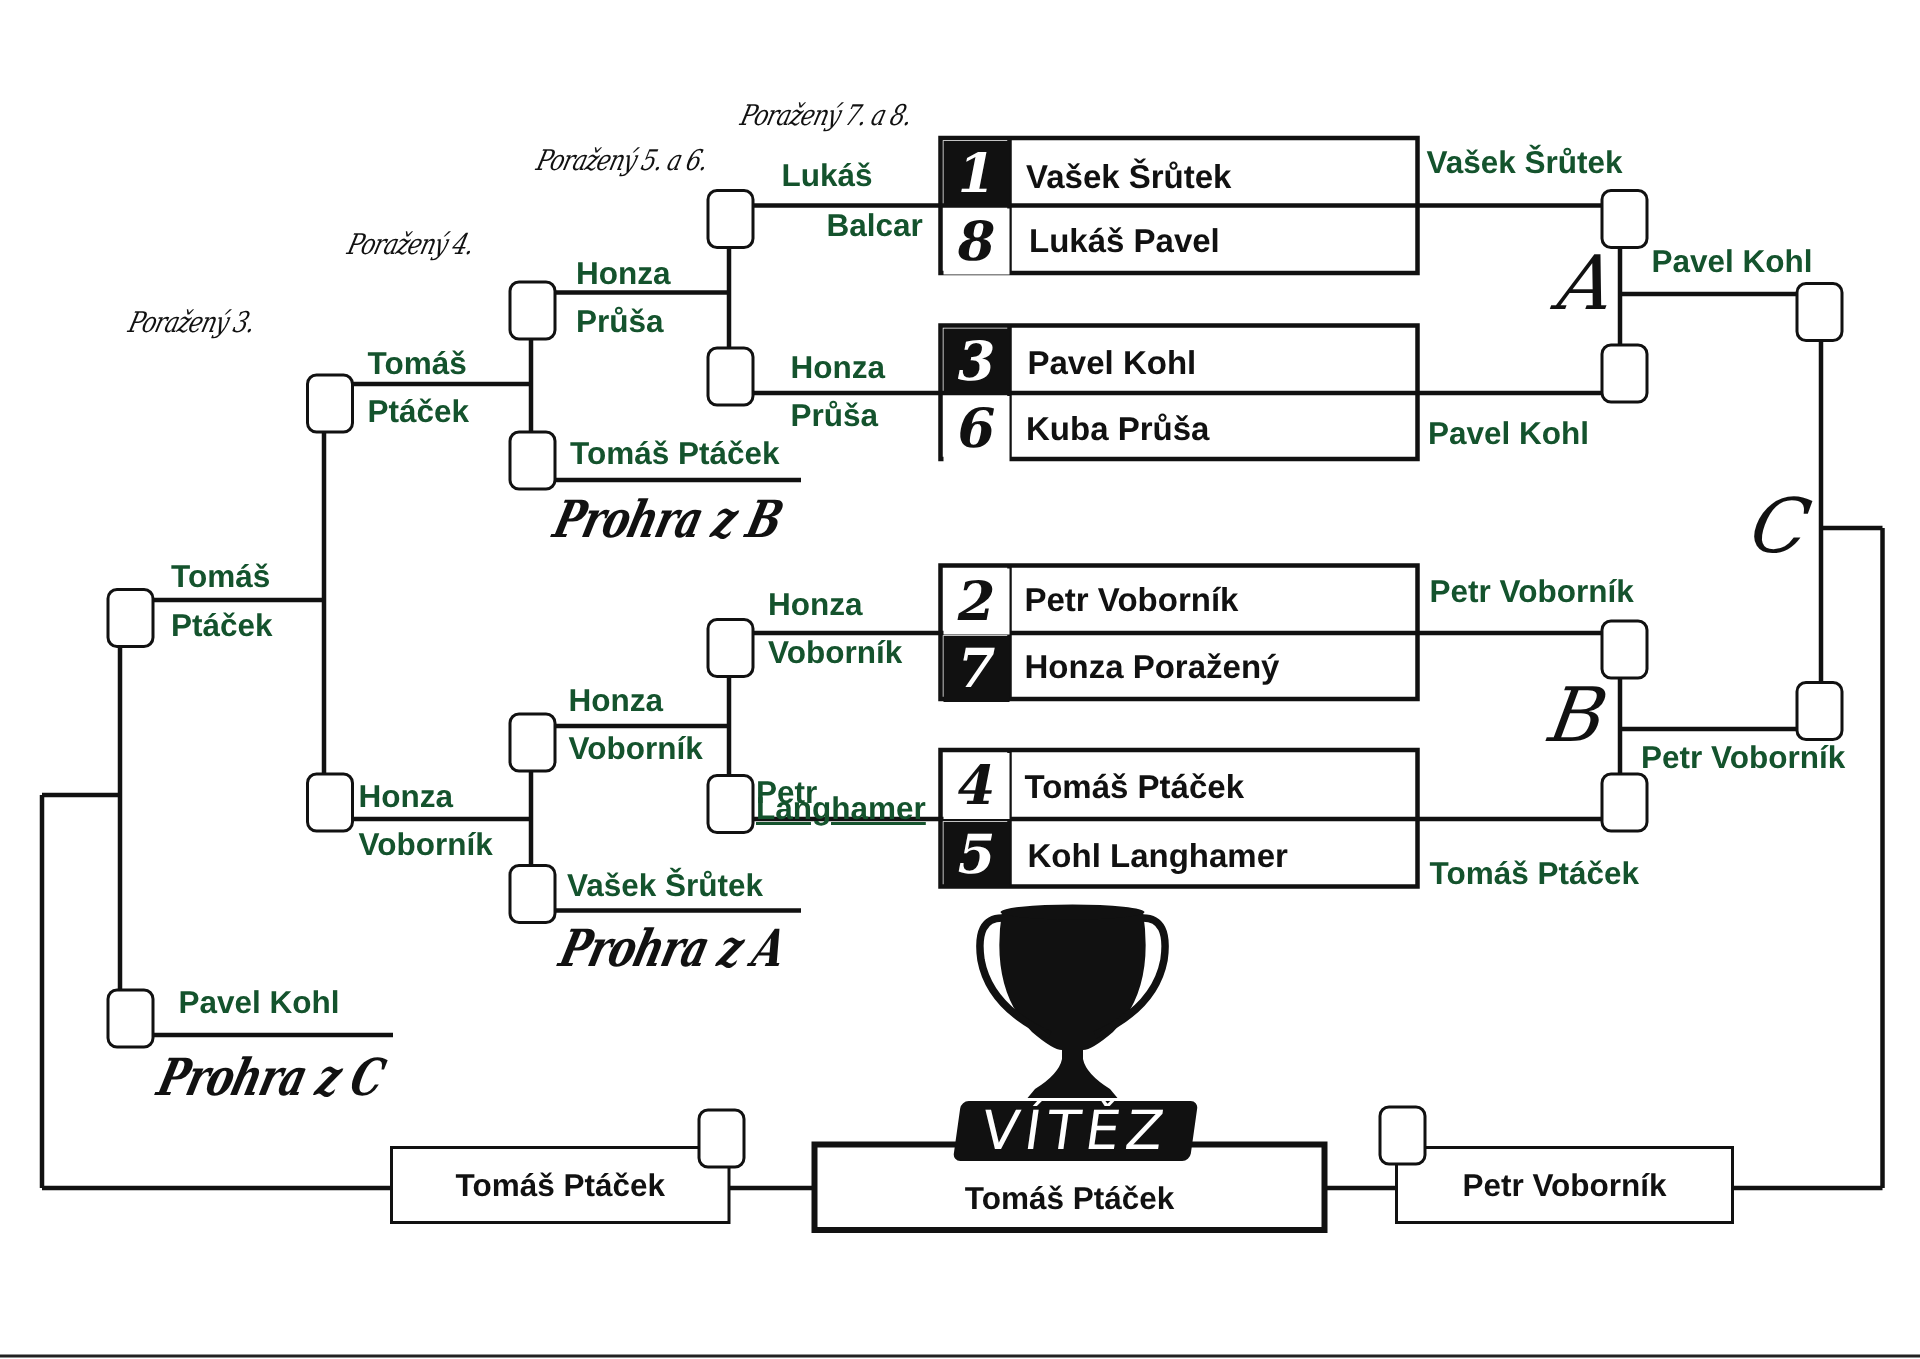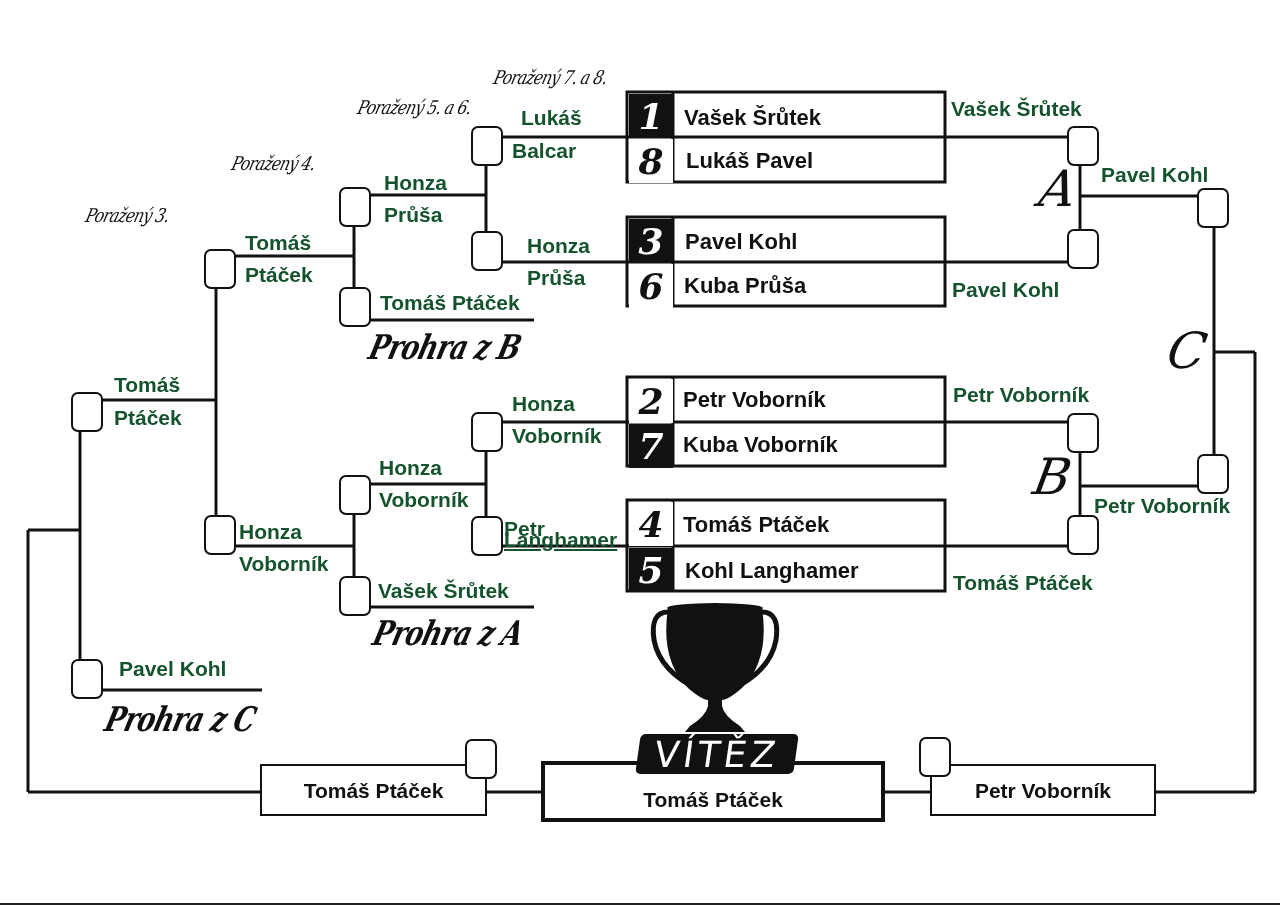--- a/index.html
+++ b/index.html
@@ -134,36 +134,36 @@
   <div class="mname" style="left:686px;top:150px;">Lukáš Pavel</div>
 
   <div class="seed dark" style="left:629px;top:219px;">3</div>
   <div class="seed light" style="left:629px;top:264px;">6</div>
   <div class="mname" style="left:685px;top:231px;">Pavel Kohl</div>
   <div class="mname" style="left:684px;top:275px;">Kuba Průša</div>
 
   <div class="seed light" style="left:629px;top:379px;">2</div>
   <div class="seed dark" style="left:629px;top:424px;">7</div>
   <div class="mname" style="left:683px;top:389px;">Petr Voborník</div>
-  <div class="mname" style="left:683px;top:434px;">Kuba Voborník</div>
+  <div class="mname" style="left:683px;top:434px;">Honza Poražený</div>
 
   <div class="seed light" style="left:629px;top:502px;">4</div>
   <div class="seed dark" style="left:629px;top:548px;">5</div>
   <div class="mname" style="left:683px;top:514px;">Tomáš Ptáček</div>
   <div class="mname" style="left:685px;top:560px;">Kohl Langhamer</div>
 
   <div class="lbl" style="left:951px;top:98px;">Vašek Šrůtek</div>
   <div class="lbl" style="left:952px;top:279px;">Pavel Kohl</div>
   <div class="lbl" style="left:1101px;top:164px;">Pavel Kohl</div>
   <div class="lbl" style="left:953px;top:384px;">Petr Voborník</div>
   <div class="lbl" style="left:953px;top:572px;">Tomáš Ptáček</div>
   <div class="lbl" style="left:1094px;top:495px;">Petr Voborník</div>
 
   <div class="lbl" style="left:521px;top:107px;">Lukáš</div>
-  <div class="lbl" style="left:512px;top:140px;">Balcar</div>
+  <div class="lbl" style="left:551px;top:140px;">Balcar</div>
   <div class="lbl" style="left:527px;top:235px;">Honza</div>
   <div class="lbl" style="left:527px;top:267px;">Průša</div>
   <div class="lbl" style="left:512px;top:393px;">Honza</div>
   <div class="lbl" style="left:512px;top:425px;">Voborník</div>
   <div class="lbl" style="left:504px;top:518px;">Petr</div>
   <div class="lbl" style="left:504px;top:529px;text-decoration:underline;">Langhamer</div>
 
   <div class="lbl" style="left:384px;top:172px;">Honza</div>
   <div class="lbl" style="left:384px;top:204px;">Průša</div>
   <div class="lbl" style="left:380px;top:292px;">Tomáš Ptáček</div>

